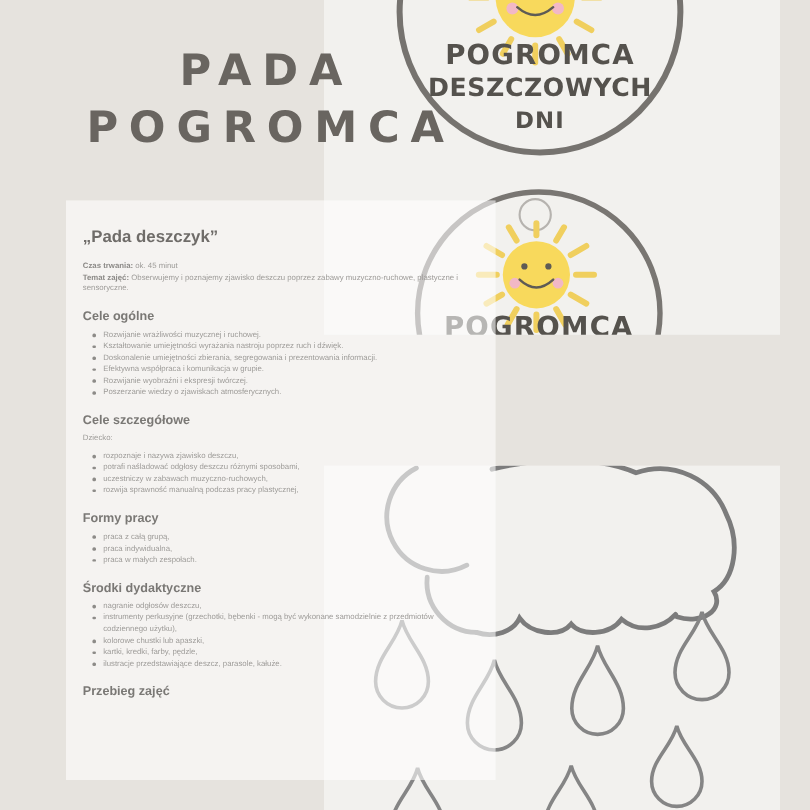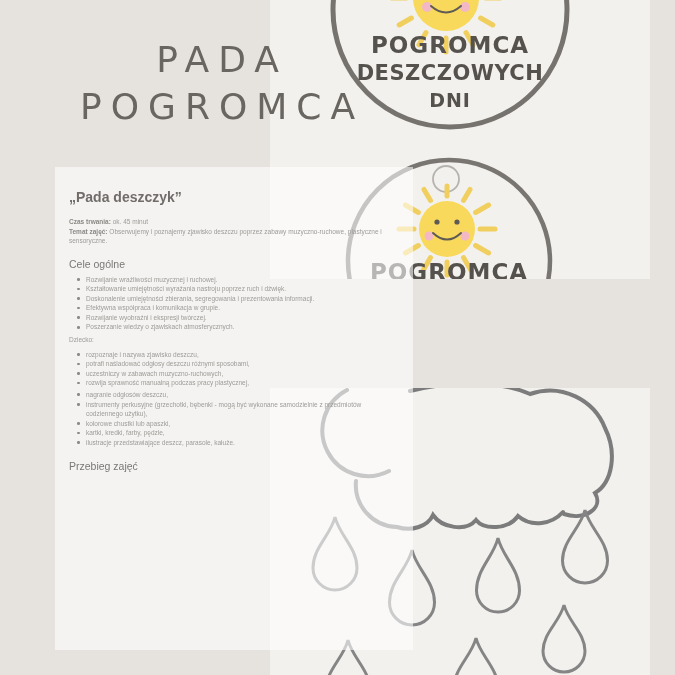--- a/index.html
+++ b/index.html
@@ -6,31 +6,31 @@
   .stage{position:relative;width:675px;height:675px;overflow:hidden;
          background:#e6e3de;font-family:"Liberation Sans",sans-serif;}
 
   
   .panel{position:absolute;background:#f2f1ee;overflow:hidden;}
   .panel-top{left:270px;top:0;width:380px;height:279px;}
   .panel-bottom{left:270px;top:388px;width:380px;height:287px;}
 
   
   .big-title{position:absolute;left:72px;top:36px;width:300px;text-align:center;
-             font-family:"DejaVu Sans",sans-serif;font-weight:400;
+             font-family:"DejaVu Sans",sans-serif;font-weight:700;
              font-size:36px;line-height:47px;letter-spacing:9px;color:#696560;}
 
   
   .doc{position:absolute;left:55px;top:167px;width:358px;height:483px;
        background:rgba(255,255,255,0.58);box-sizing:border-box;
        padding:22px 14px 0 14px;overflow:hidden;color:#9d9b98;}
   .doc h1{margin:0 0 12px 0;font-size:14px;font-weight:700;color:#6f6c69;}
   .doc .meta{margin:0;font-size:6.5px;line-height:9.5px;color:#9d9b98;max-width:332px;}
   .doc .meta b{color:#8b8986;}
-  .doc h2{margin:12px 0 5px 0;font-size:10.5px;font-weight:400;color:#7a7875;}
+  .doc h2{margin:12px 0 5px 0;font-size:10.5px;font-weight:700;color:#7a7875;}
   .doc .intro{margin:3px 0 5px 0;font-size:6.5px;line-height:9.5px;}
   .doc ul{margin:0 0 2px 0;padding:0 0 0 17px;list-style:none;max-width:330px;}
   .doc li{position:relative;font-size:6.5px;line-height:9.6px;color:#9d9b98;}
   .doc li::before{content:"";position:absolute;left:-9px;top:3.5px;width:2.6px;height:2.6px;
                   border-radius:50%;background:#8d8b88;}
   svg text{font-family:"DejaVu Sans",sans-serif;}
 </style>
 </head>
 <body>
 
@@ -129,32 +129,43 @@
             <li>Rozwijanie wrażliwości muzycznej i ruchowej.</li>
             <li>Kształtowanie umiejętności wyrażania nastroju poprzez ruch i dźwięk.</li>
             <li>Doskonalenie umiejętności zbierania, segregowania i prezentowania informacji.</li>
             <li>Efektywna współpraca i komunikacja w grupie.</li>
             <li>Rozwijanie wyobraźni i ekspresji twórczej.</li>
             <li>Poszerzanie wiedzy o zjawiskach atmosferycznych.</li>
           </ul>
   </section>
 
   <section>
+    <h2>Cele szczegółowe</h2>
     <p class="intro">Dziecko:</p>
     <ul>
             <li>rozpoznaje i nazywa zjawisko deszczu,</li>
             <li>potrafi naśladować odgłosy deszczu różnymi sposobami,</li>
             <li>uczestniczy w zabawach muzyczno-ruchowych,</li>
             <li>rozwija sprawność manualną podczas pracy plastycznej,</li>
           </ul>
   </section>
 
 
+  <section>
+    <h2>Formy pracy</h2>
+
+    <ul>
+            <li>praca z całą grupą,</li>
+            <li>praca indywidualna,</li>
+            <li>praca w małych zespołach.</li>
+          </ul>
+  </section>
 
   <section>
+    <h2>Środki dydaktyczne</h2>
 
     <ul>
             <li>nagranie odgłosów deszczu,</li>
             <li>instrumenty perkusyjne (grzechotki, bębenki - mogą być wykonane samodzielnie z przedmiotów codziennego użytku),</li>
             <li>kolorowe chustki lub apaszki,</li>
             <li>kartki, kredki, farby, pędzle,</li>
             <li>ilustracje przedstawiające deszcz, parasole, kałuże.</li>
           </ul>
   </section>
 

